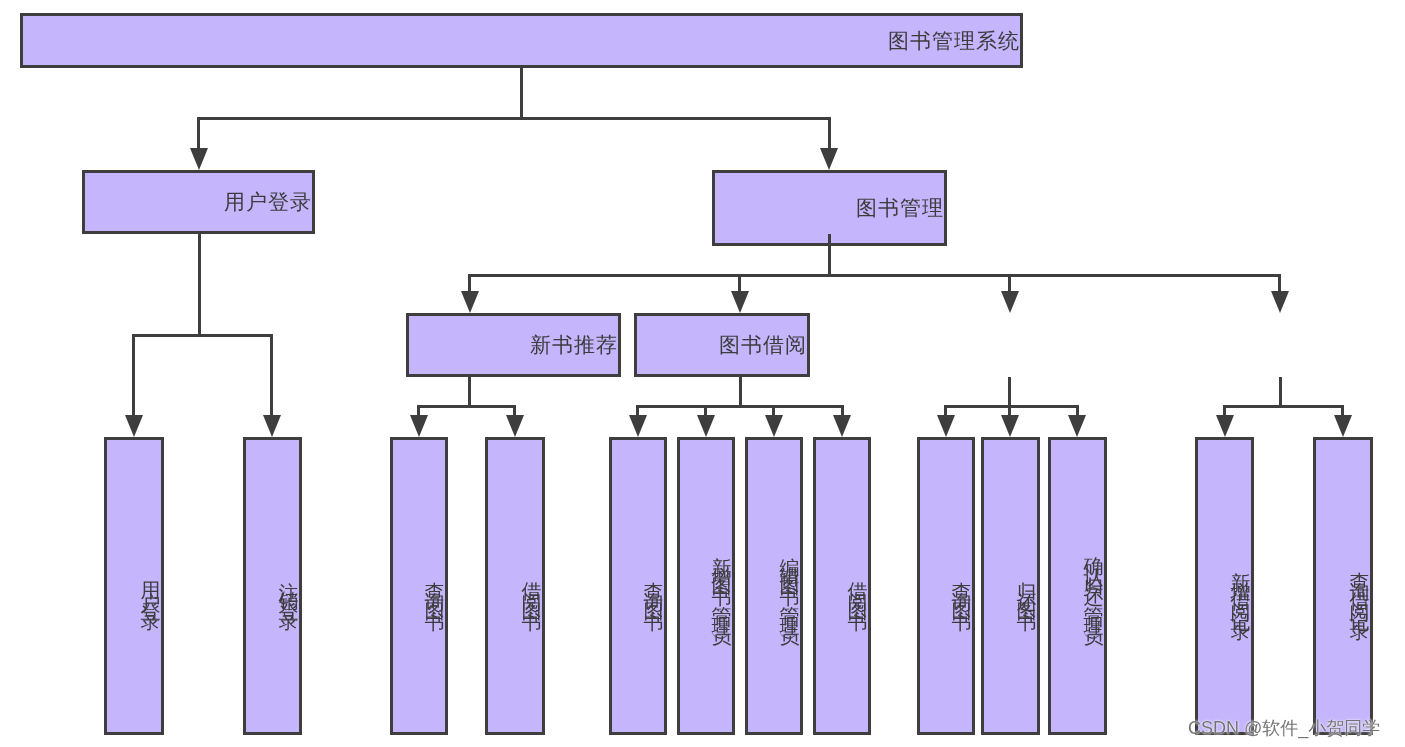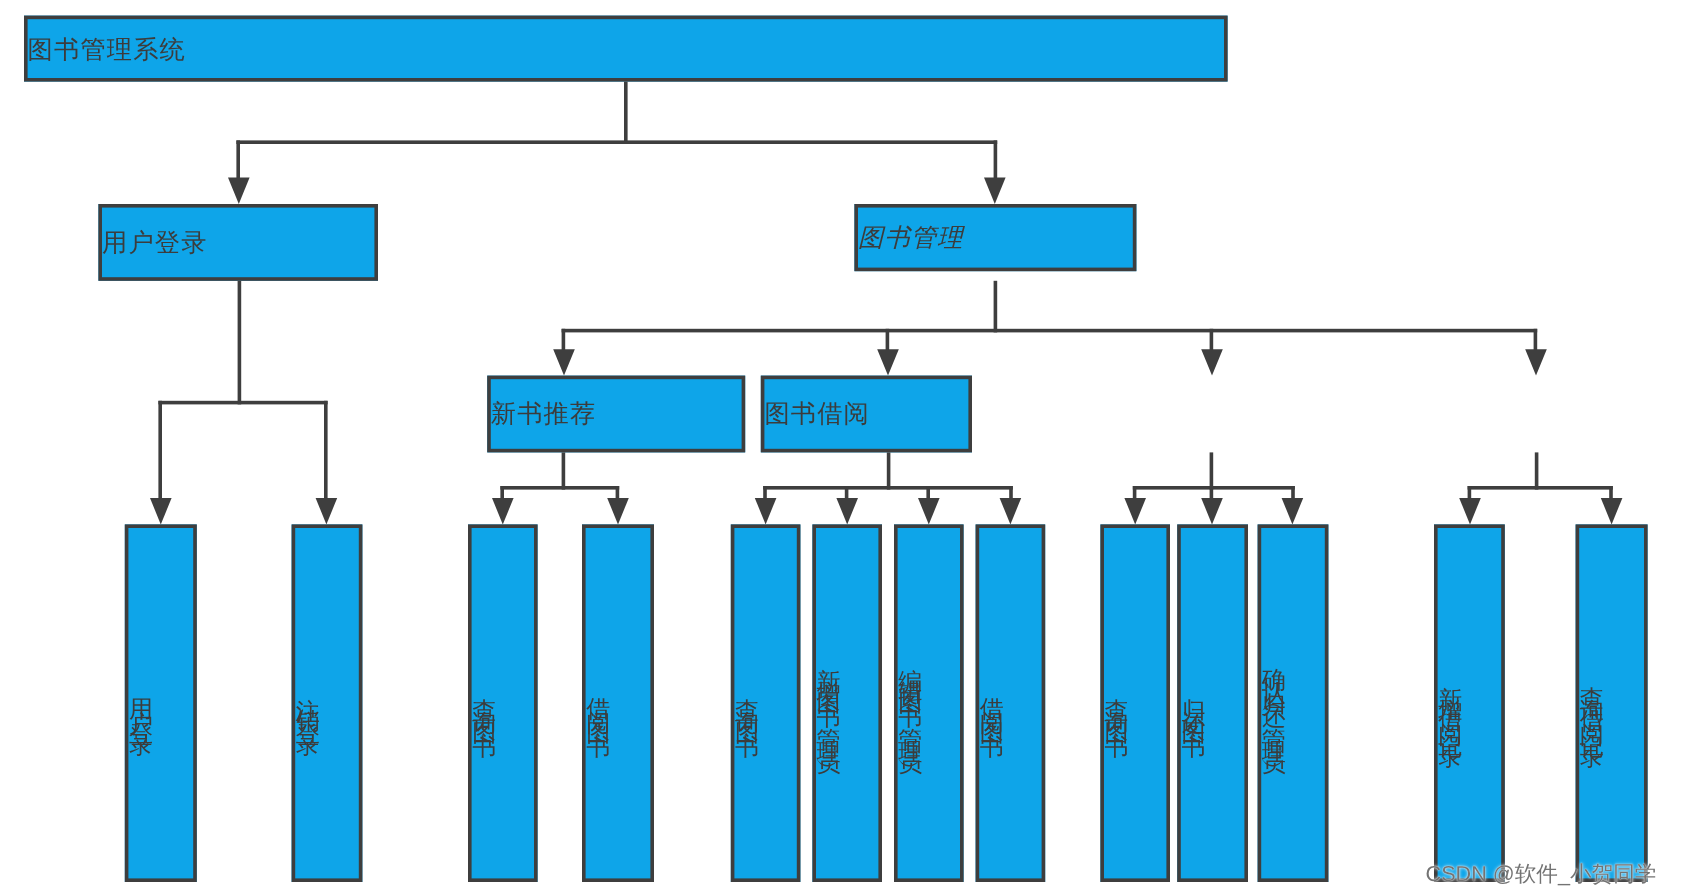--- a/index.html
+++ b/index.html
@@ -8,22 +8,22 @@
     width:1405px;height:747px;
     background:#ffffff;
     font-family:"Liberation Sans","DejaVu Sans",sans-serif;
     overflow:hidden;
   }
   
   .hbox,.vbox{
     position:absolute;
     box-sizing:border-box;
     border:3px solid #3e3e3e;
-    background:#0ea5e9;
-    display:flex;align-items:center;justify-content:flex-start;
+    background:#c4b5fd;
+    display:flex;align-items:center;justify-content:flex-end;
   }
   .lbl{
     color:#3c3c3c;
     font-size:21px;
     letter-spacing:1px;
     white-space:nowrap;
   }
   .vlbl{
     color:#3c3c3c;
     font-size:20px;
@@ -65,21 +65,21 @@
   <div class="vl" style="left:520px;top:68px;height:52px;"></div>
   <div class="hl" style="left:197px;top:117px;width:634px;"></div>
   <div class="vl" style="left:197px;top:117px;height:33px;"></div>
   <div class="tri" style="left:190px;top:148px;"></div>
   <div class="vl" style="left:828px;top:117px;height:33px;"></div>
   <div class="tri" style="left:820px;top:148px;"></div>
 
   <div class="hbox" style="left:82px;top:170px;width:233px;height:64px;">
     <span class="lbl">用户登录</span>
   </div>
-  <div class="hbox" style="left:712px;top:170px;width:235px;height:56px;font-style:italic;">
+  <div class="hbox" style="left:712px;top:170px;width:235px;height:76px;">
     <span class="lbl">图书管理</span>
   </div>
 
   <div class="vl" style="left:198px;top:234px;height:103px;"></div>
   <div class="hl" style="left:132px;top:334px;width:141px;"></div>
   <div class="vl" style="left:132px;top:334px;height:83px;"></div>
   <div class="tri" style="left:125px;top:415px;"></div>
   <div class="vl" style="left:270px;top:334px;height:83px;"></div>
   <div class="tri" style="left:263px;top:415px;"></div>
 

